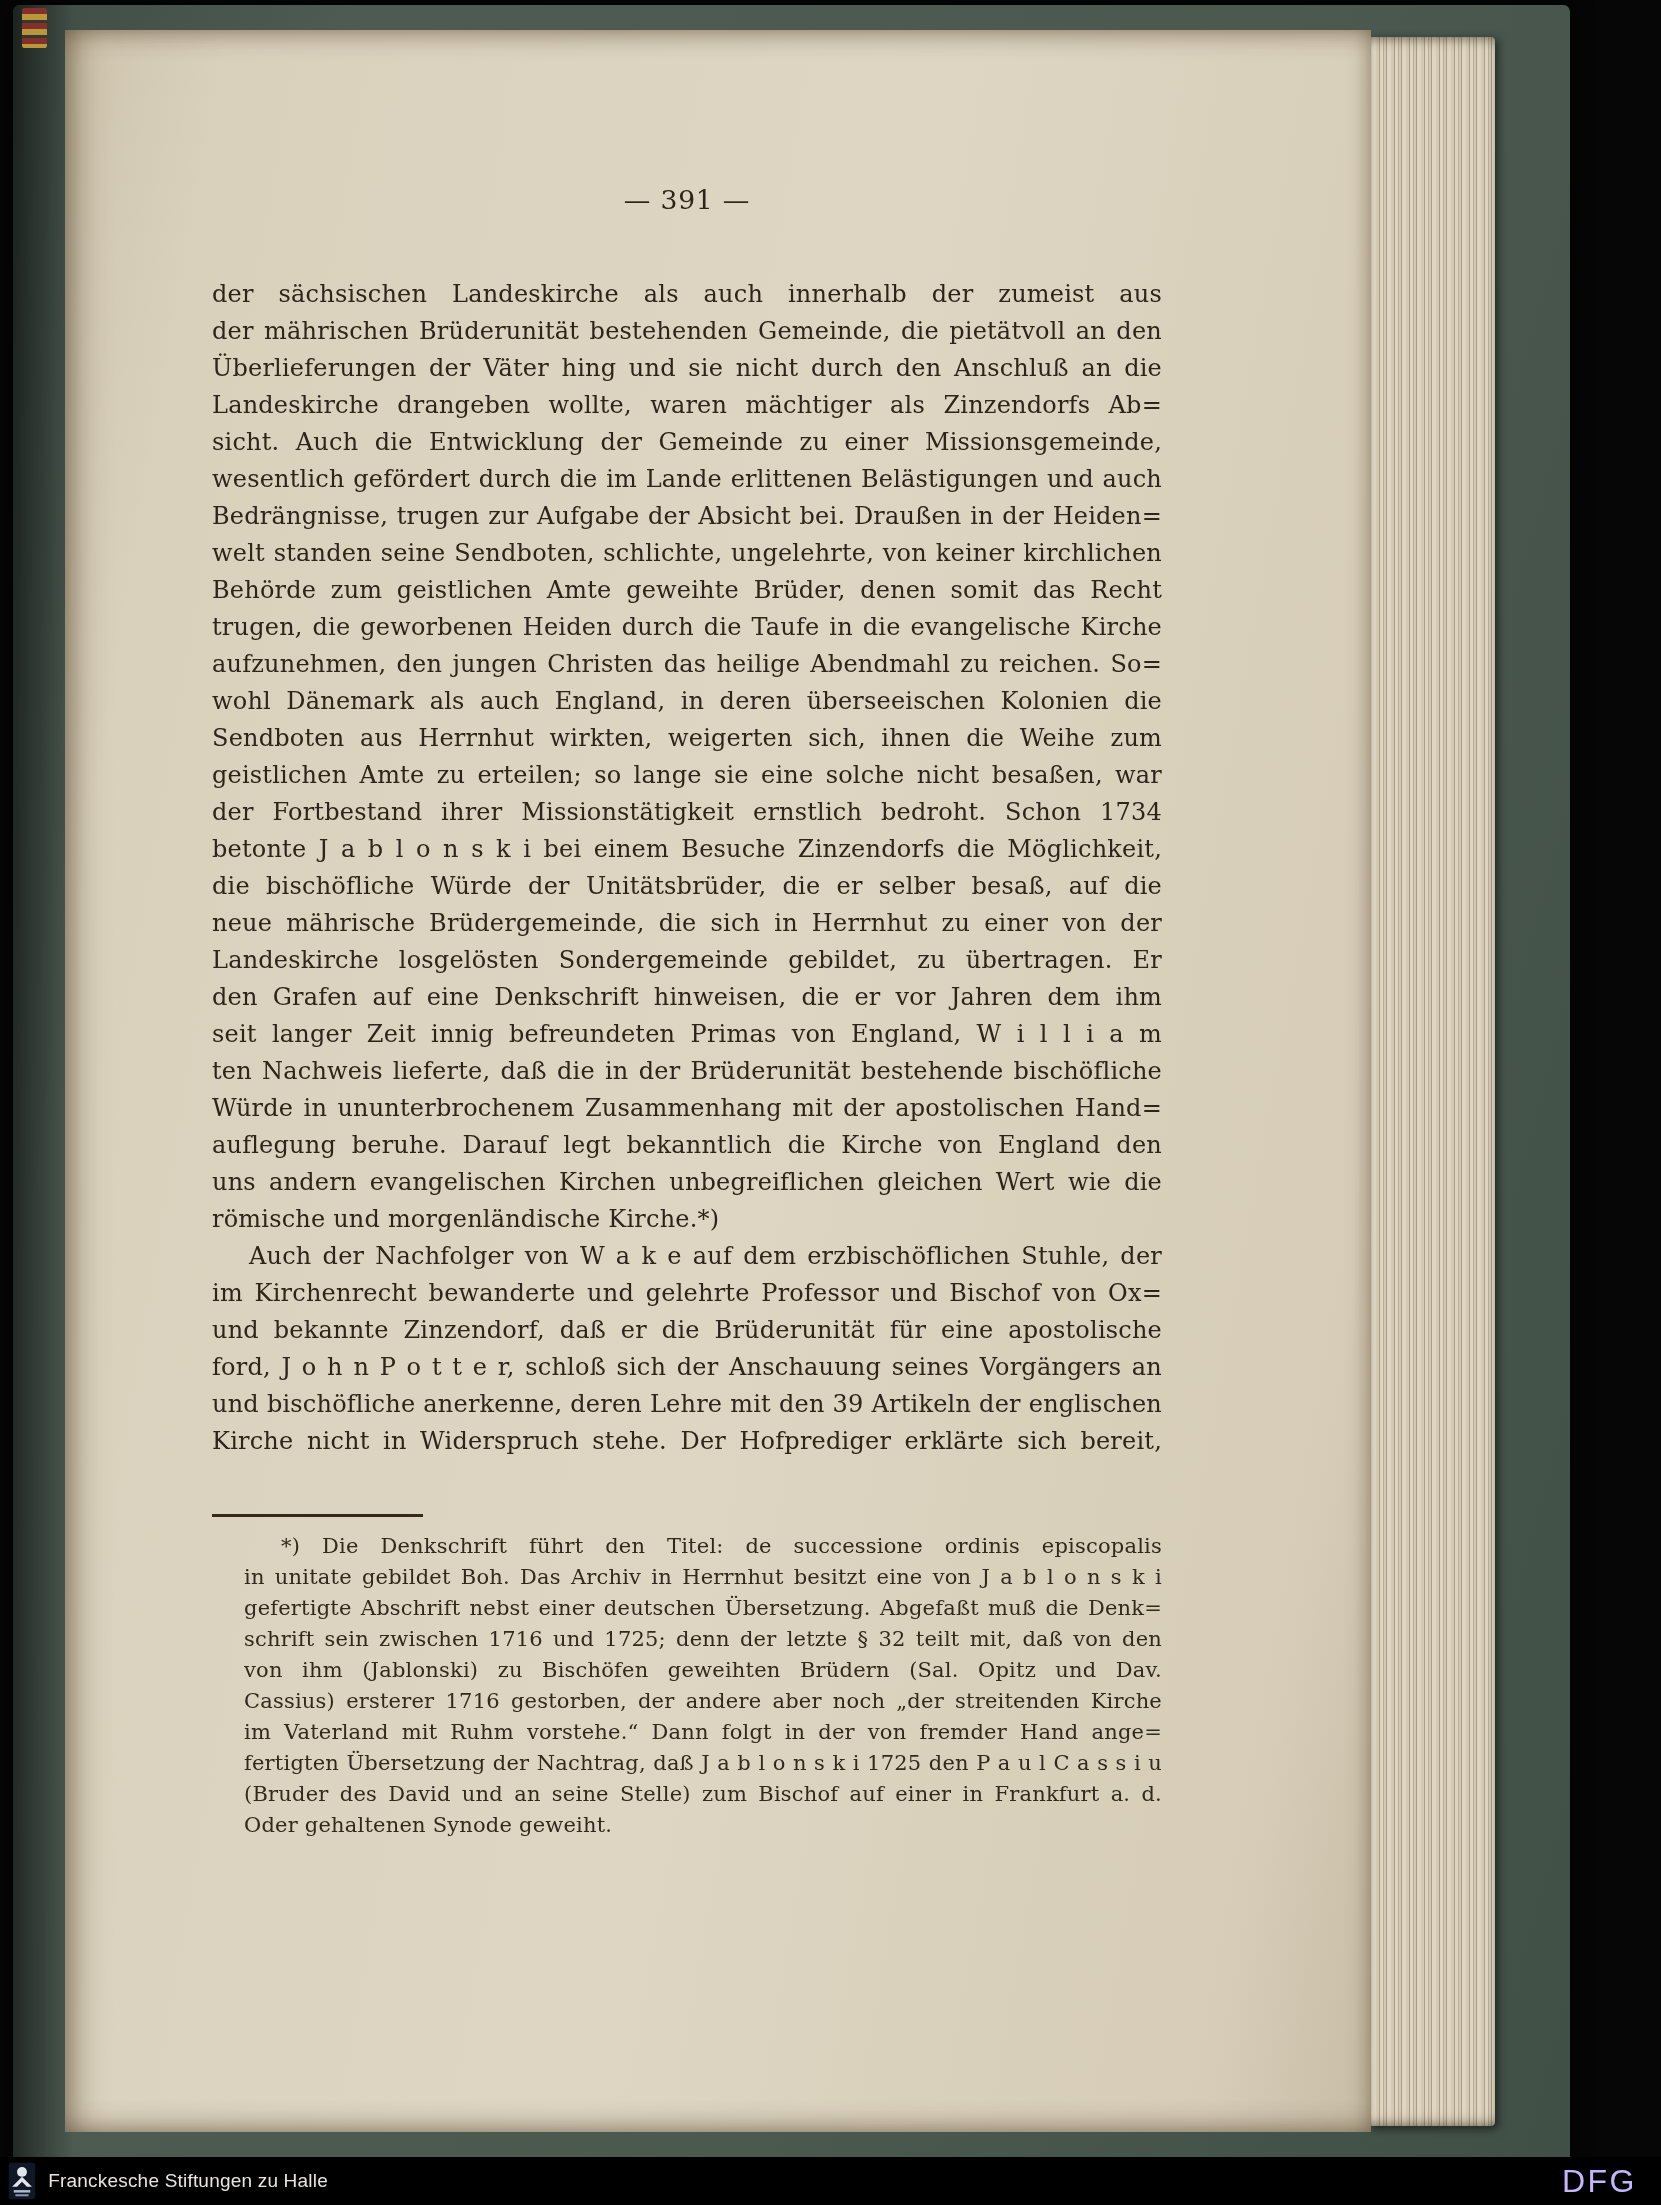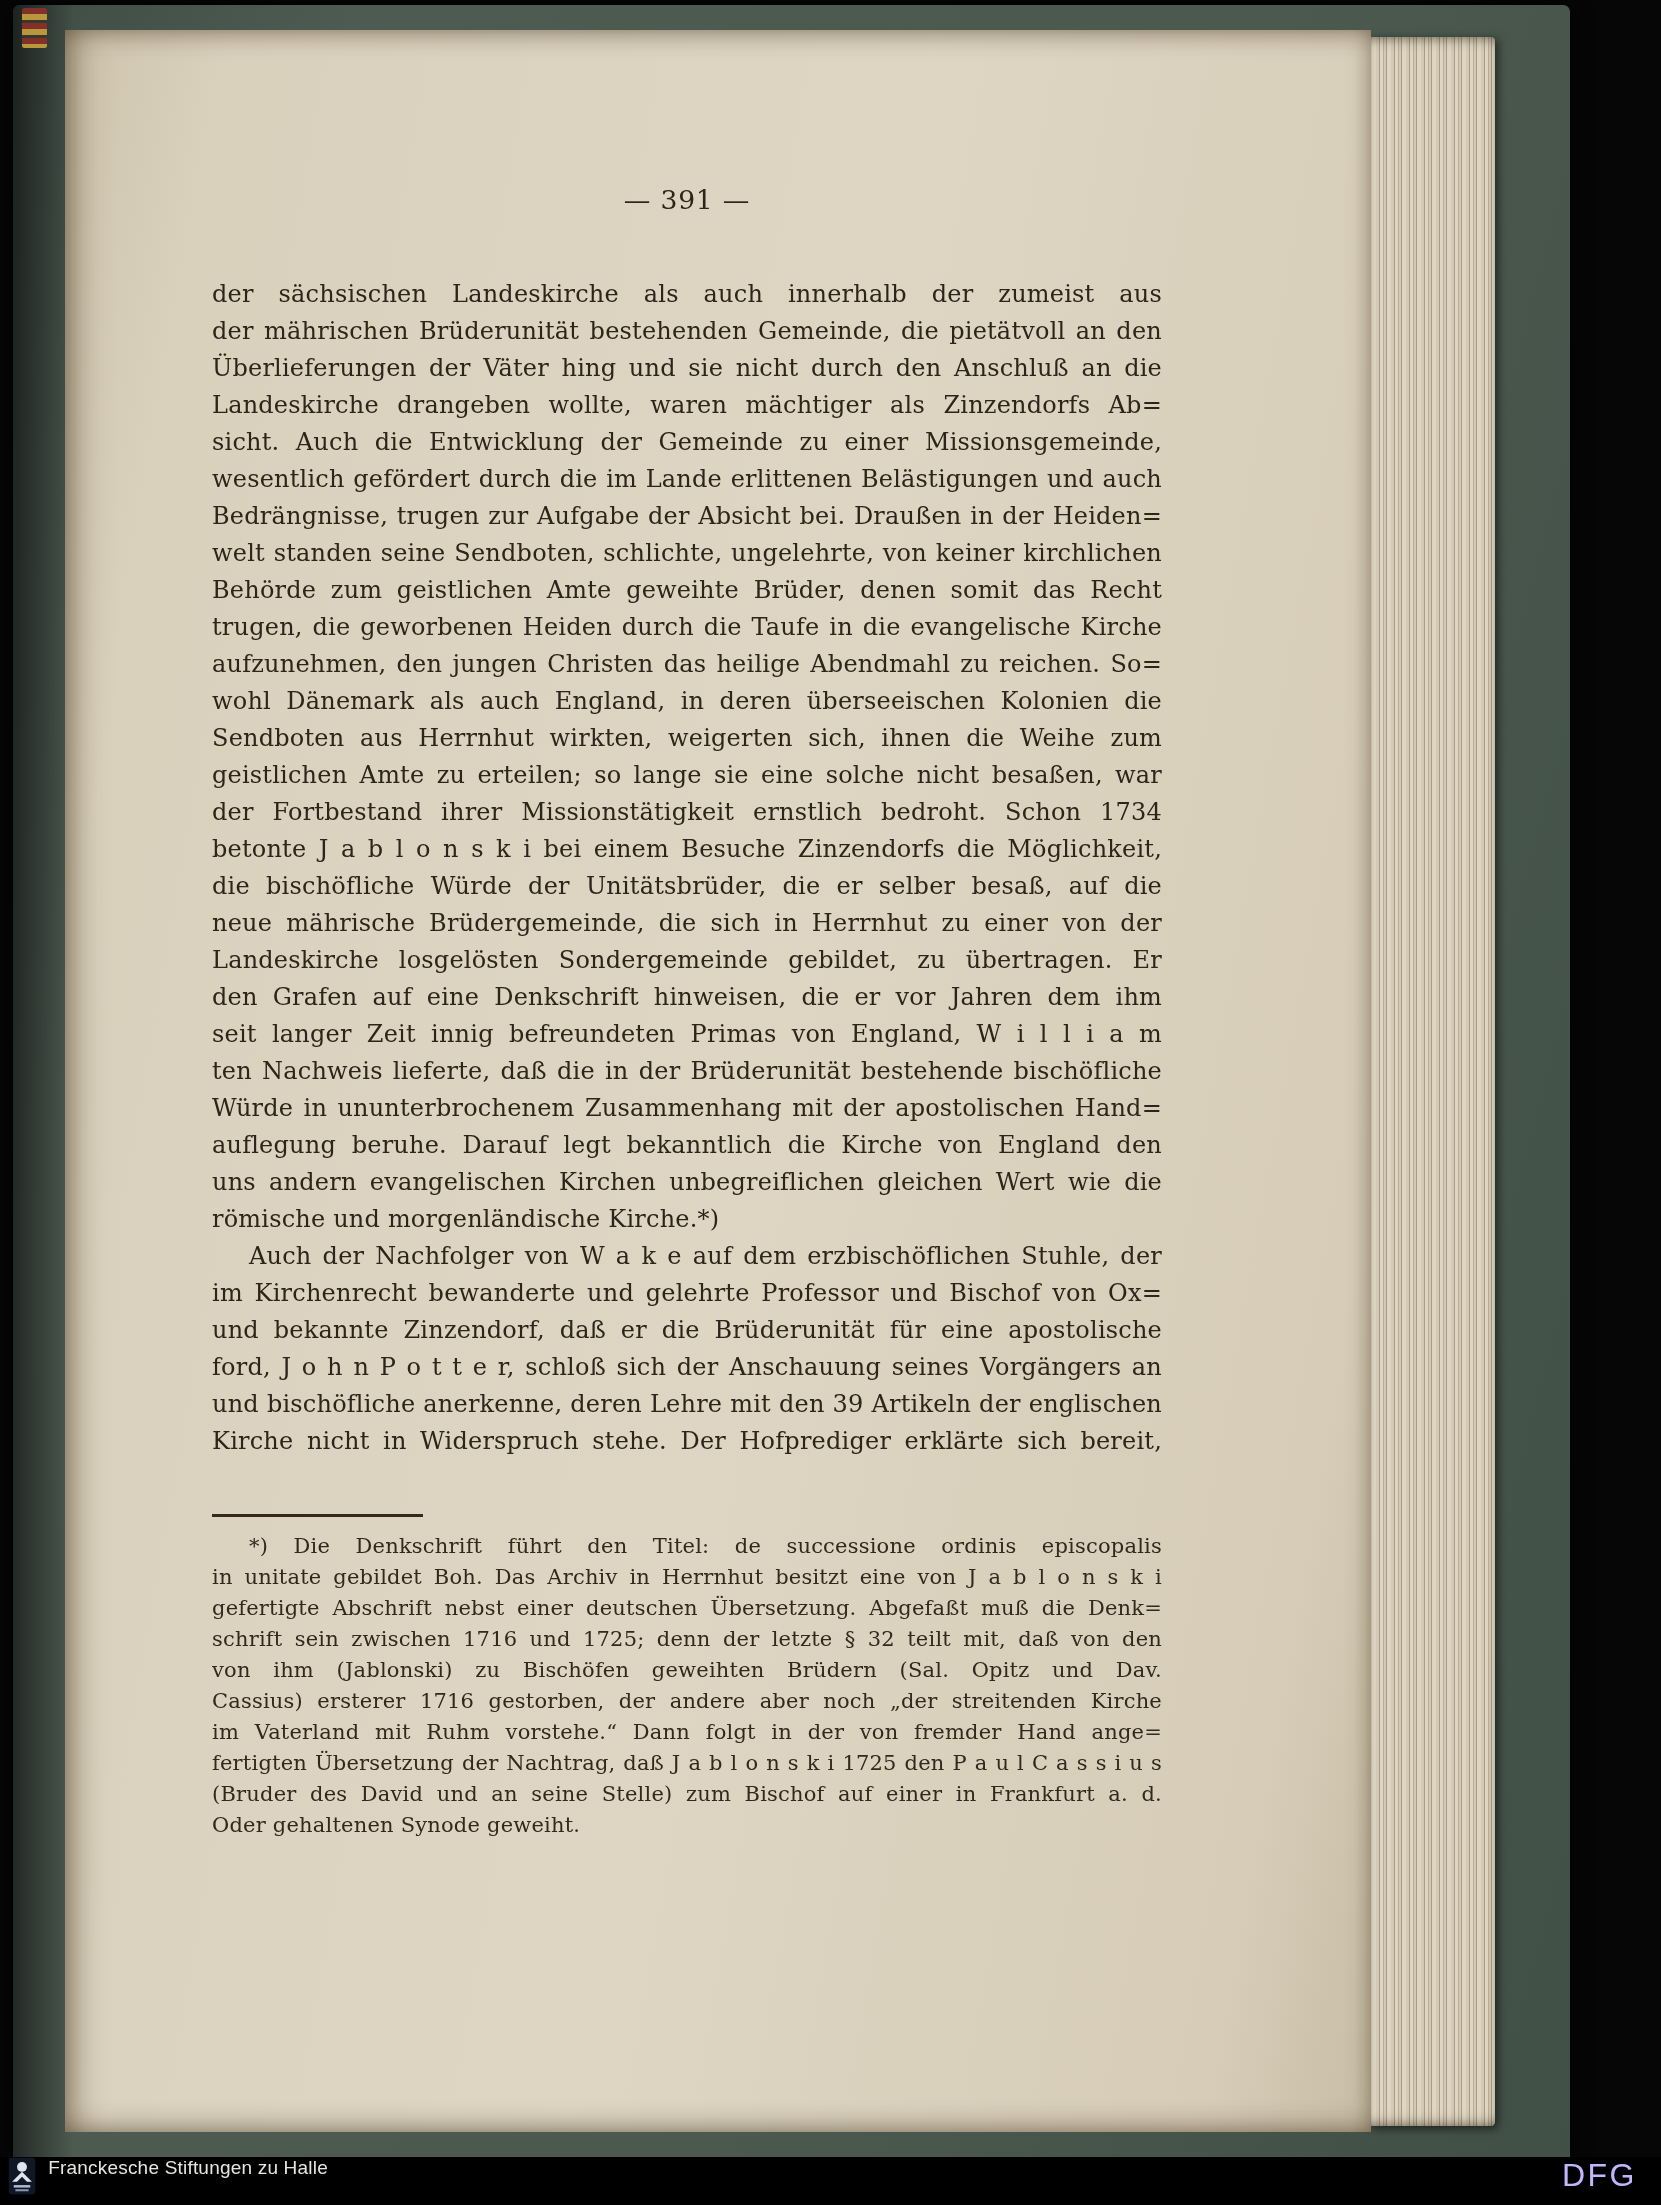--- a/index.html
+++ b/index.html
@@ -68,29 +68,29 @@
   .footnote-rule {
     position:absolute; left:212px; top:1514px; width:211px; height:2.5px;
     background:#36291b;
   }
   .footnote-text {
     position:absolute; left:212px; top:1531px; width:950px;
     font-size:21px; color:#32281c; letter-spacing:0.2px;
     font-variant-ligatures:none;
   }
   .footnote-text .tline { height:31px; line-height:31px; overflow:hidden;
-    text-align:justify; text-align-last:justify; }
+    text-align:justify; text-align-last:justify;margin-left:32px; }
 
   .tline.indent { text-indent:37px; }
   .tline.line-end { text-align-last:auto; }
 
   
   .footer-bar {
     position:absolute; left:0; bottom:0; width:1662px; height:48px;
-    background:#000; display:flex; z-index:10;
+    background:#000; display:flex; align-items:center; z-index:10;
     font-family:"Liberation Sans", sans-serif;
   }
   .francke-logo {
     width:30px; height:38px; margin-left:6.6px; flex:0 0 auto;
     display:flex; align-items:center; justify-content:center;
   }
   .archive-name {
     color:#e8e6e0; font-size:19px; margin-left:11.6px; letter-spacing:0.2px;
   }
   .footer-spacer { flex:1 1 auto; }

